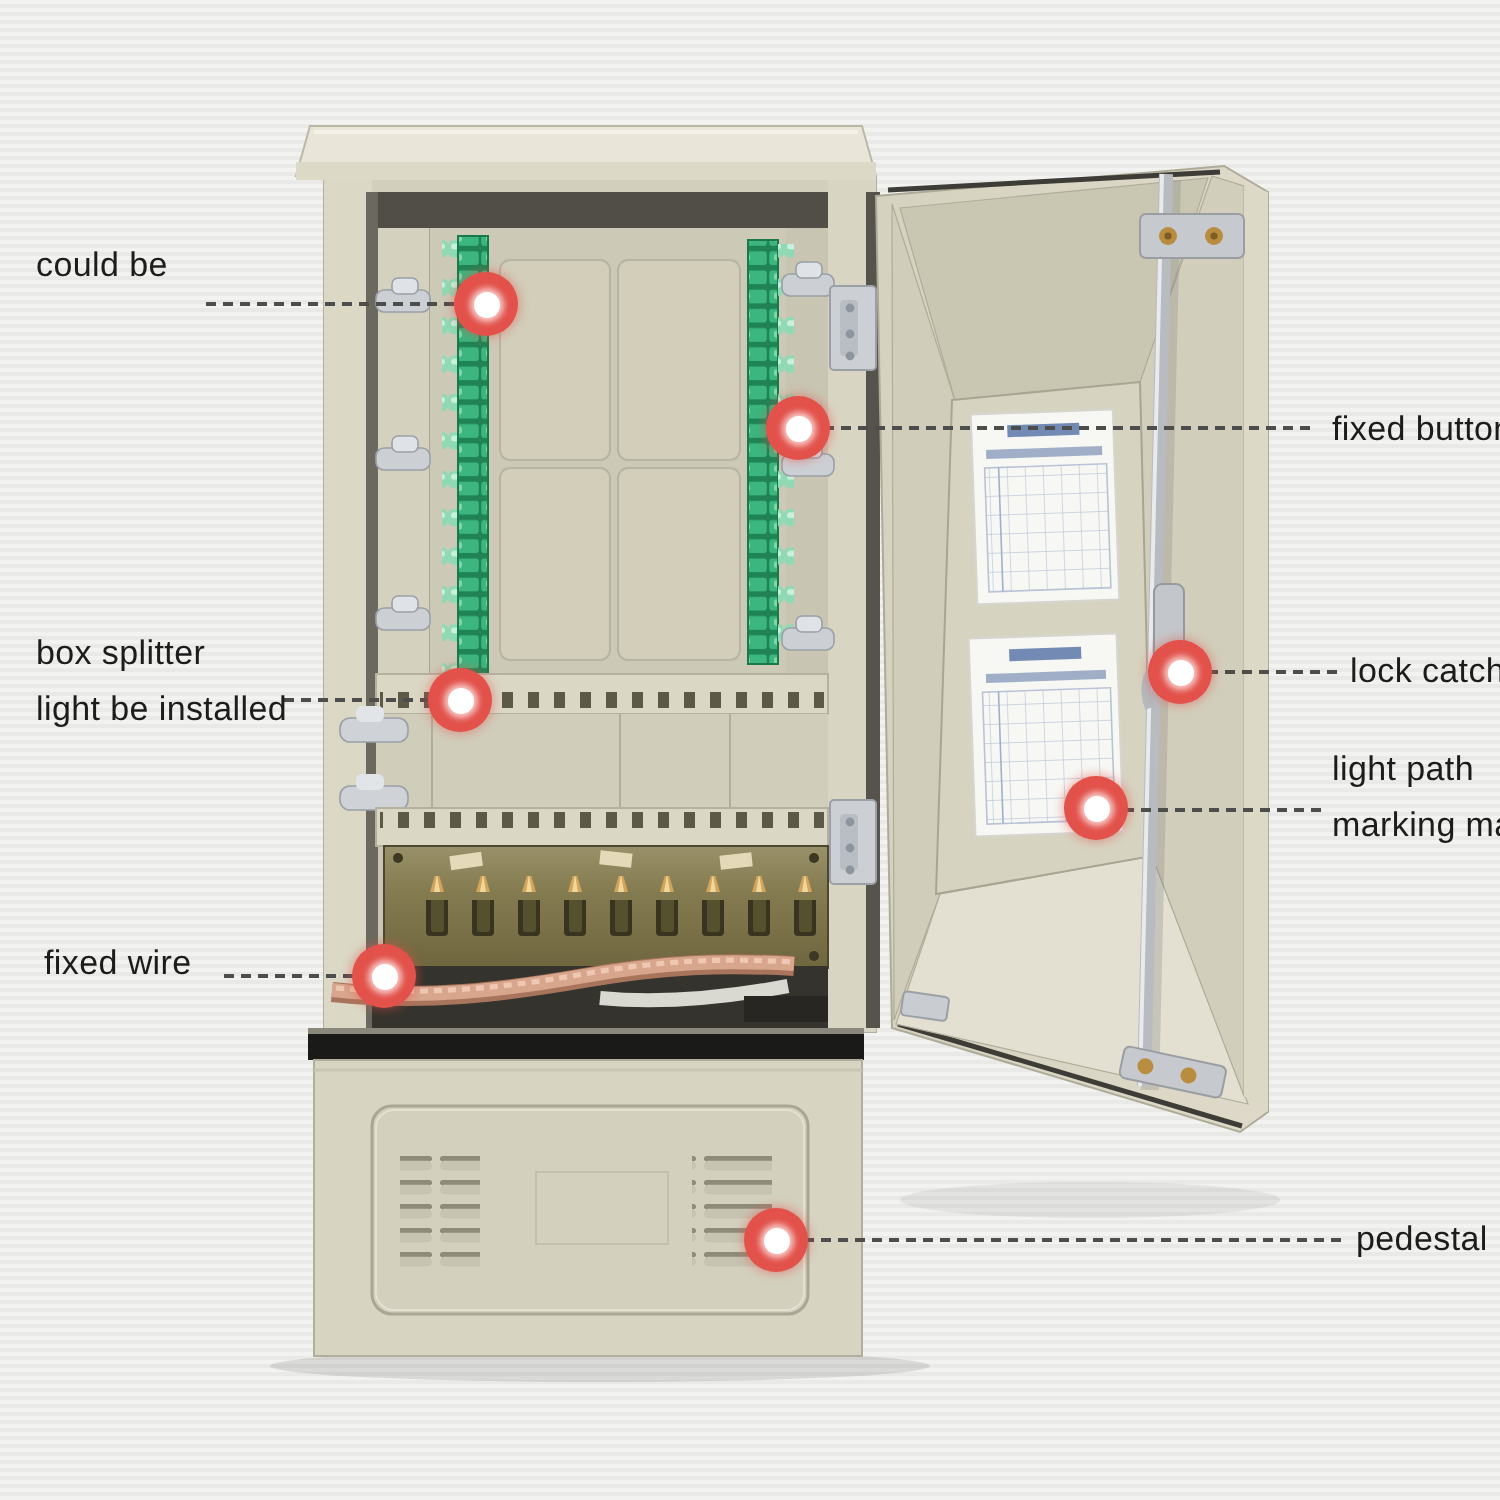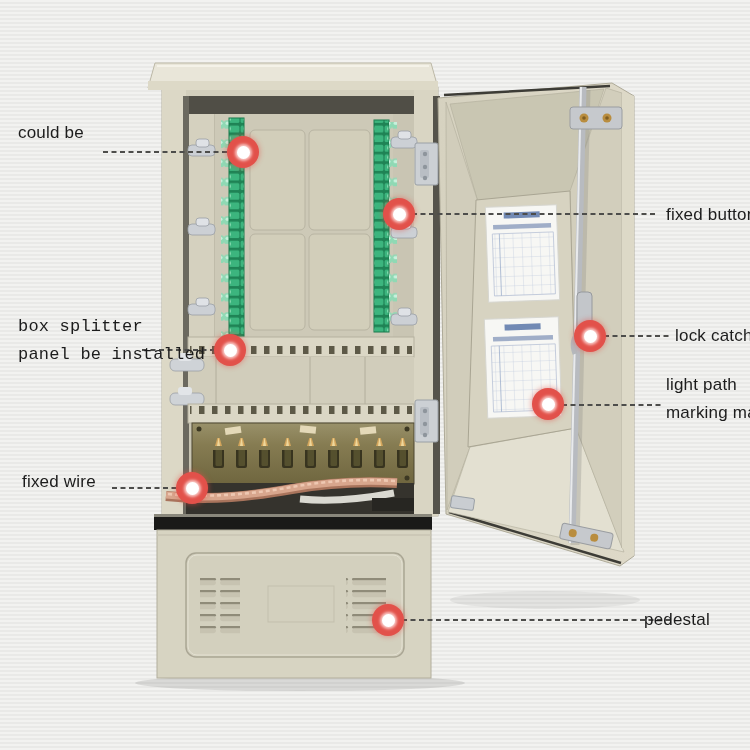--- a/index.html
+++ b/index.html
@@ -287,35 +287,35 @@
     </div>
 
   <div class="label two" style="left:18px;top:119px;">
     <div>could be</div>
   </div>
 
   <div class="label" style="left:666px;top:201px;">
     <div>fixed button</div>
   </div>
 
-  <div class="label two" style="left:18px;top:313px;font-family:Liberation Mono, monospace;">
+  <div class="label two" style="left:18px;top:313px;">
     <div>box splitter</div>
-    <div>panel be installed</div>
+    <div>light be installed</div>
   </div>
 
   <div class="label" style="left:675px;top:322px;">
     <div>lock catch</div>
   </div>
 
   <div class="label two" style="left:666px;top:371px;">
     <div>light path</div>
     <div>marking map</div>
   </div>
 
   <div class="label" style="left:22px;top:468px;">
     <div>fixed wire</div>
   </div>
 
-  <div class="label" style="left:644px;top:606px;text-align:right;">
+  <div class="label" style="left:678px;top:606px;text-align:right;">
     <div>pedestal</div>
   </div>
 
 </div>
 
 </body></html>

